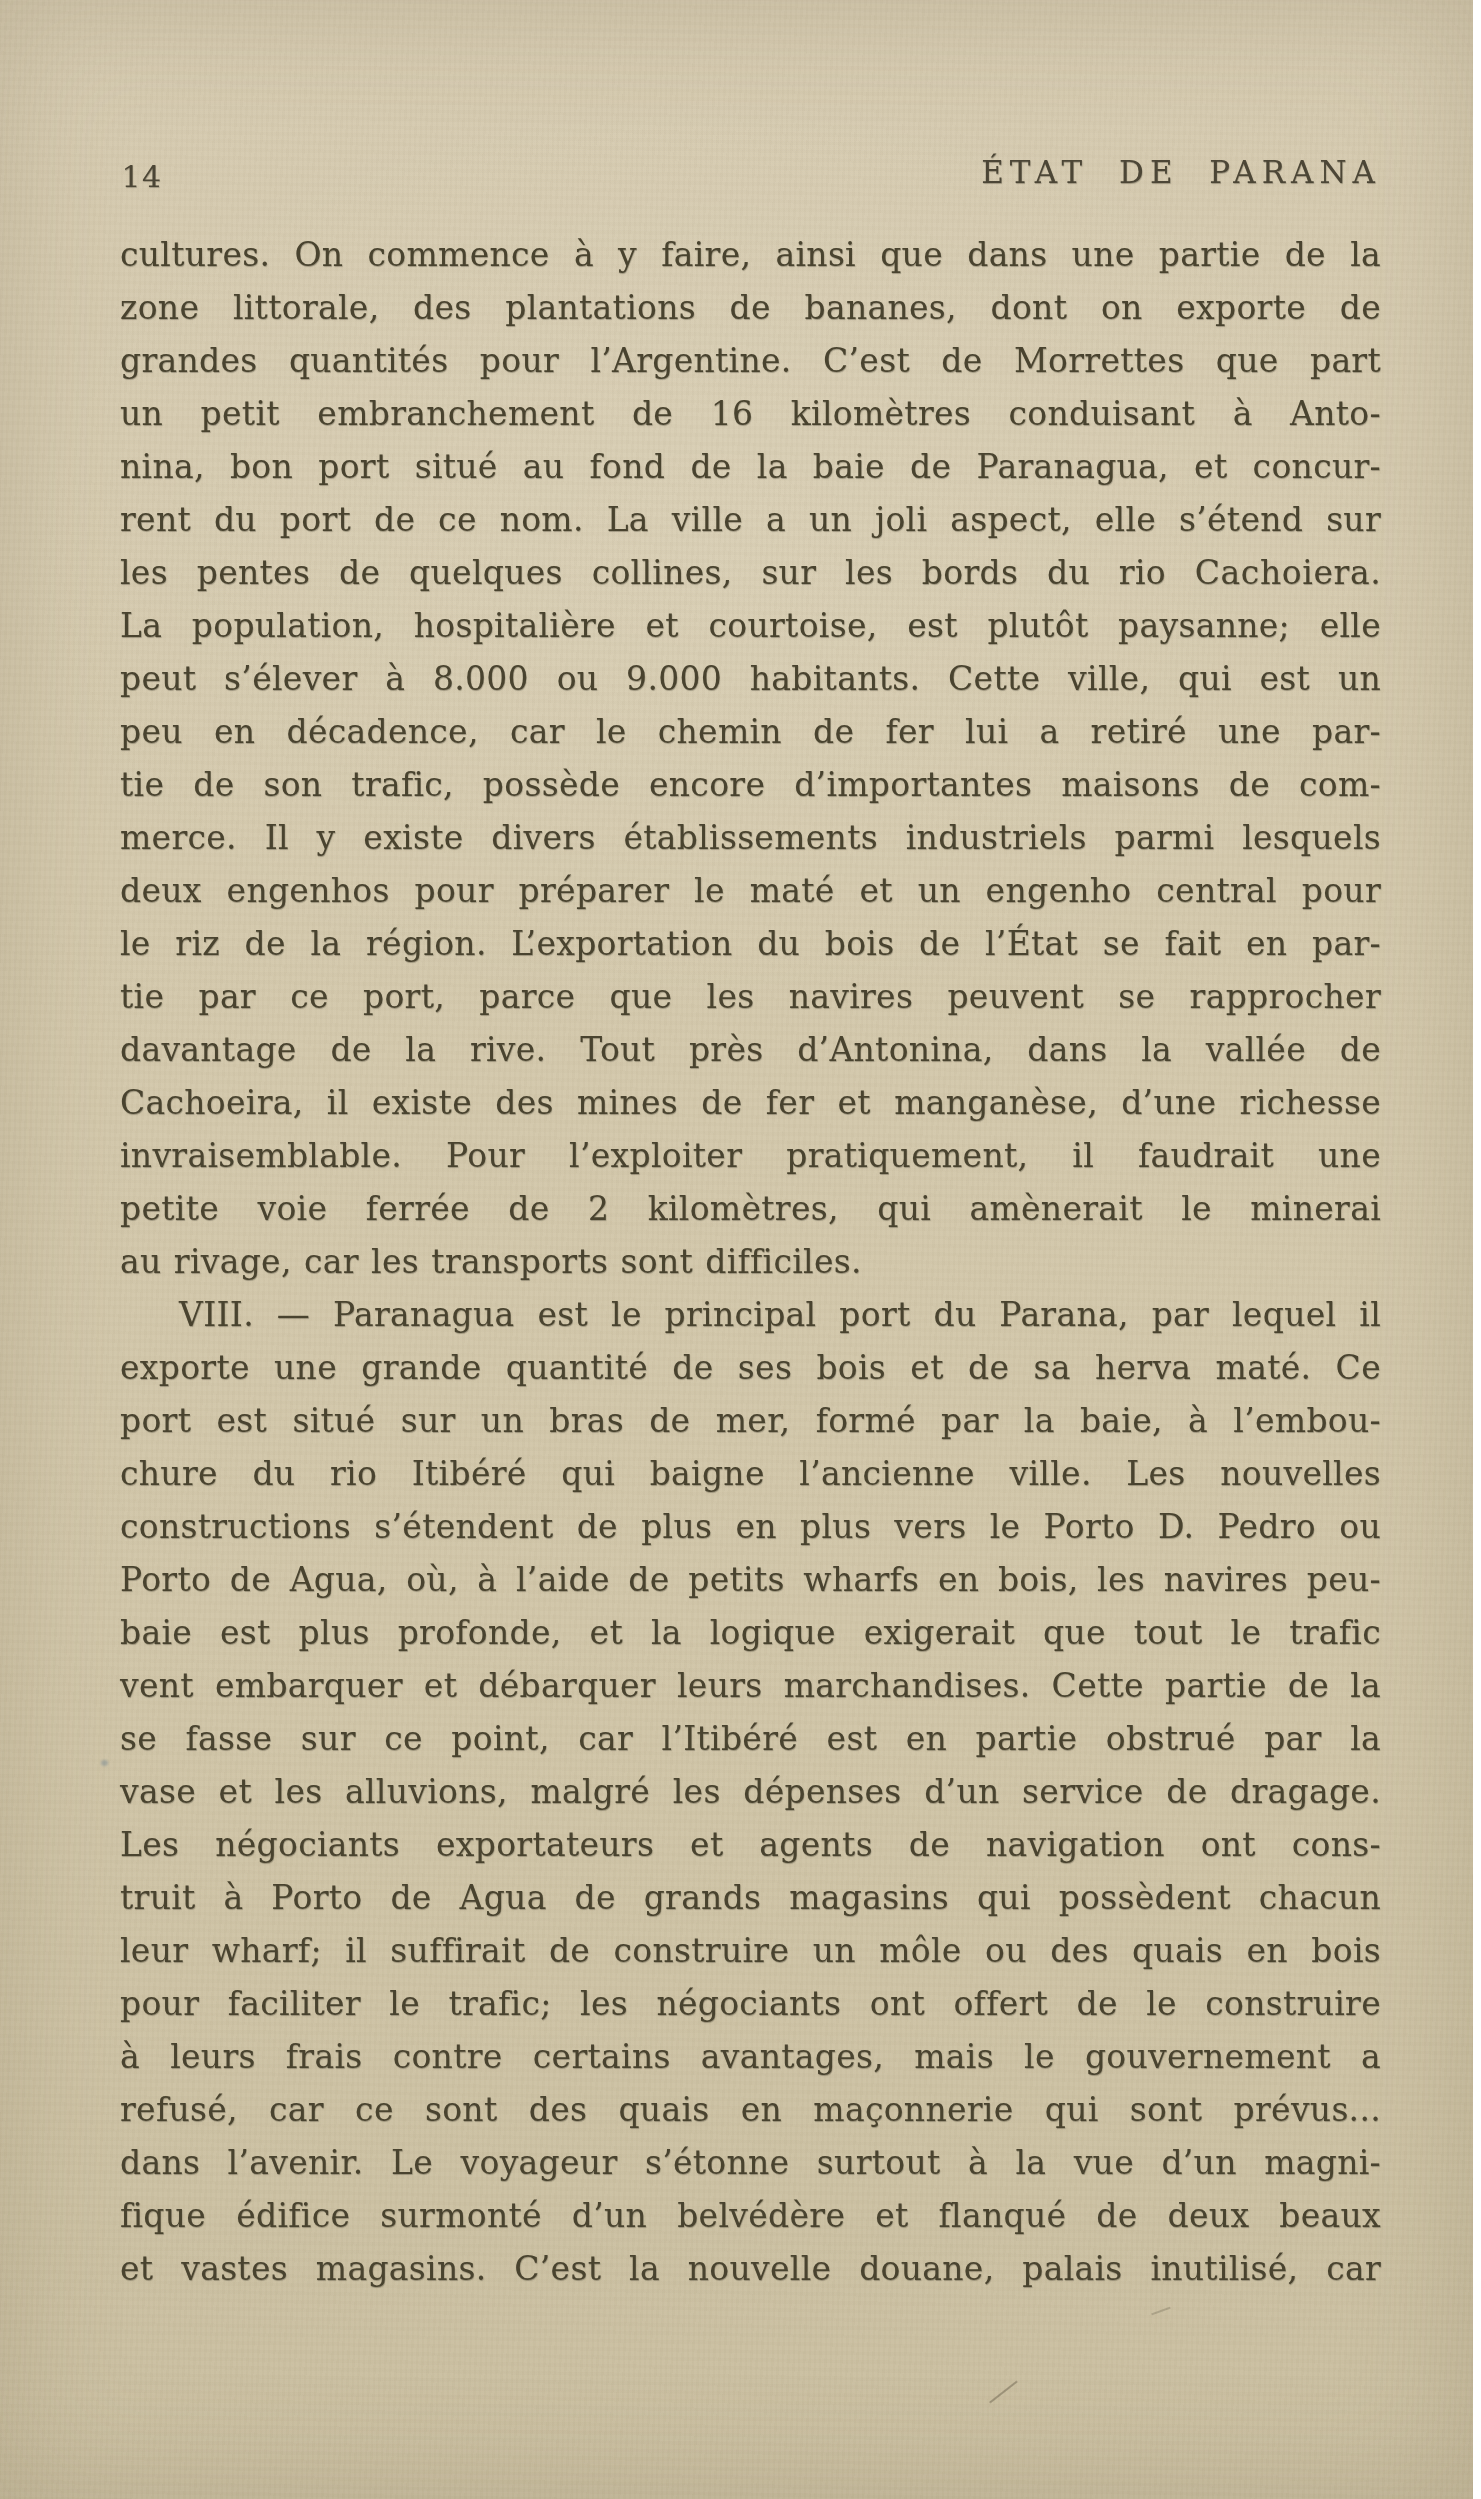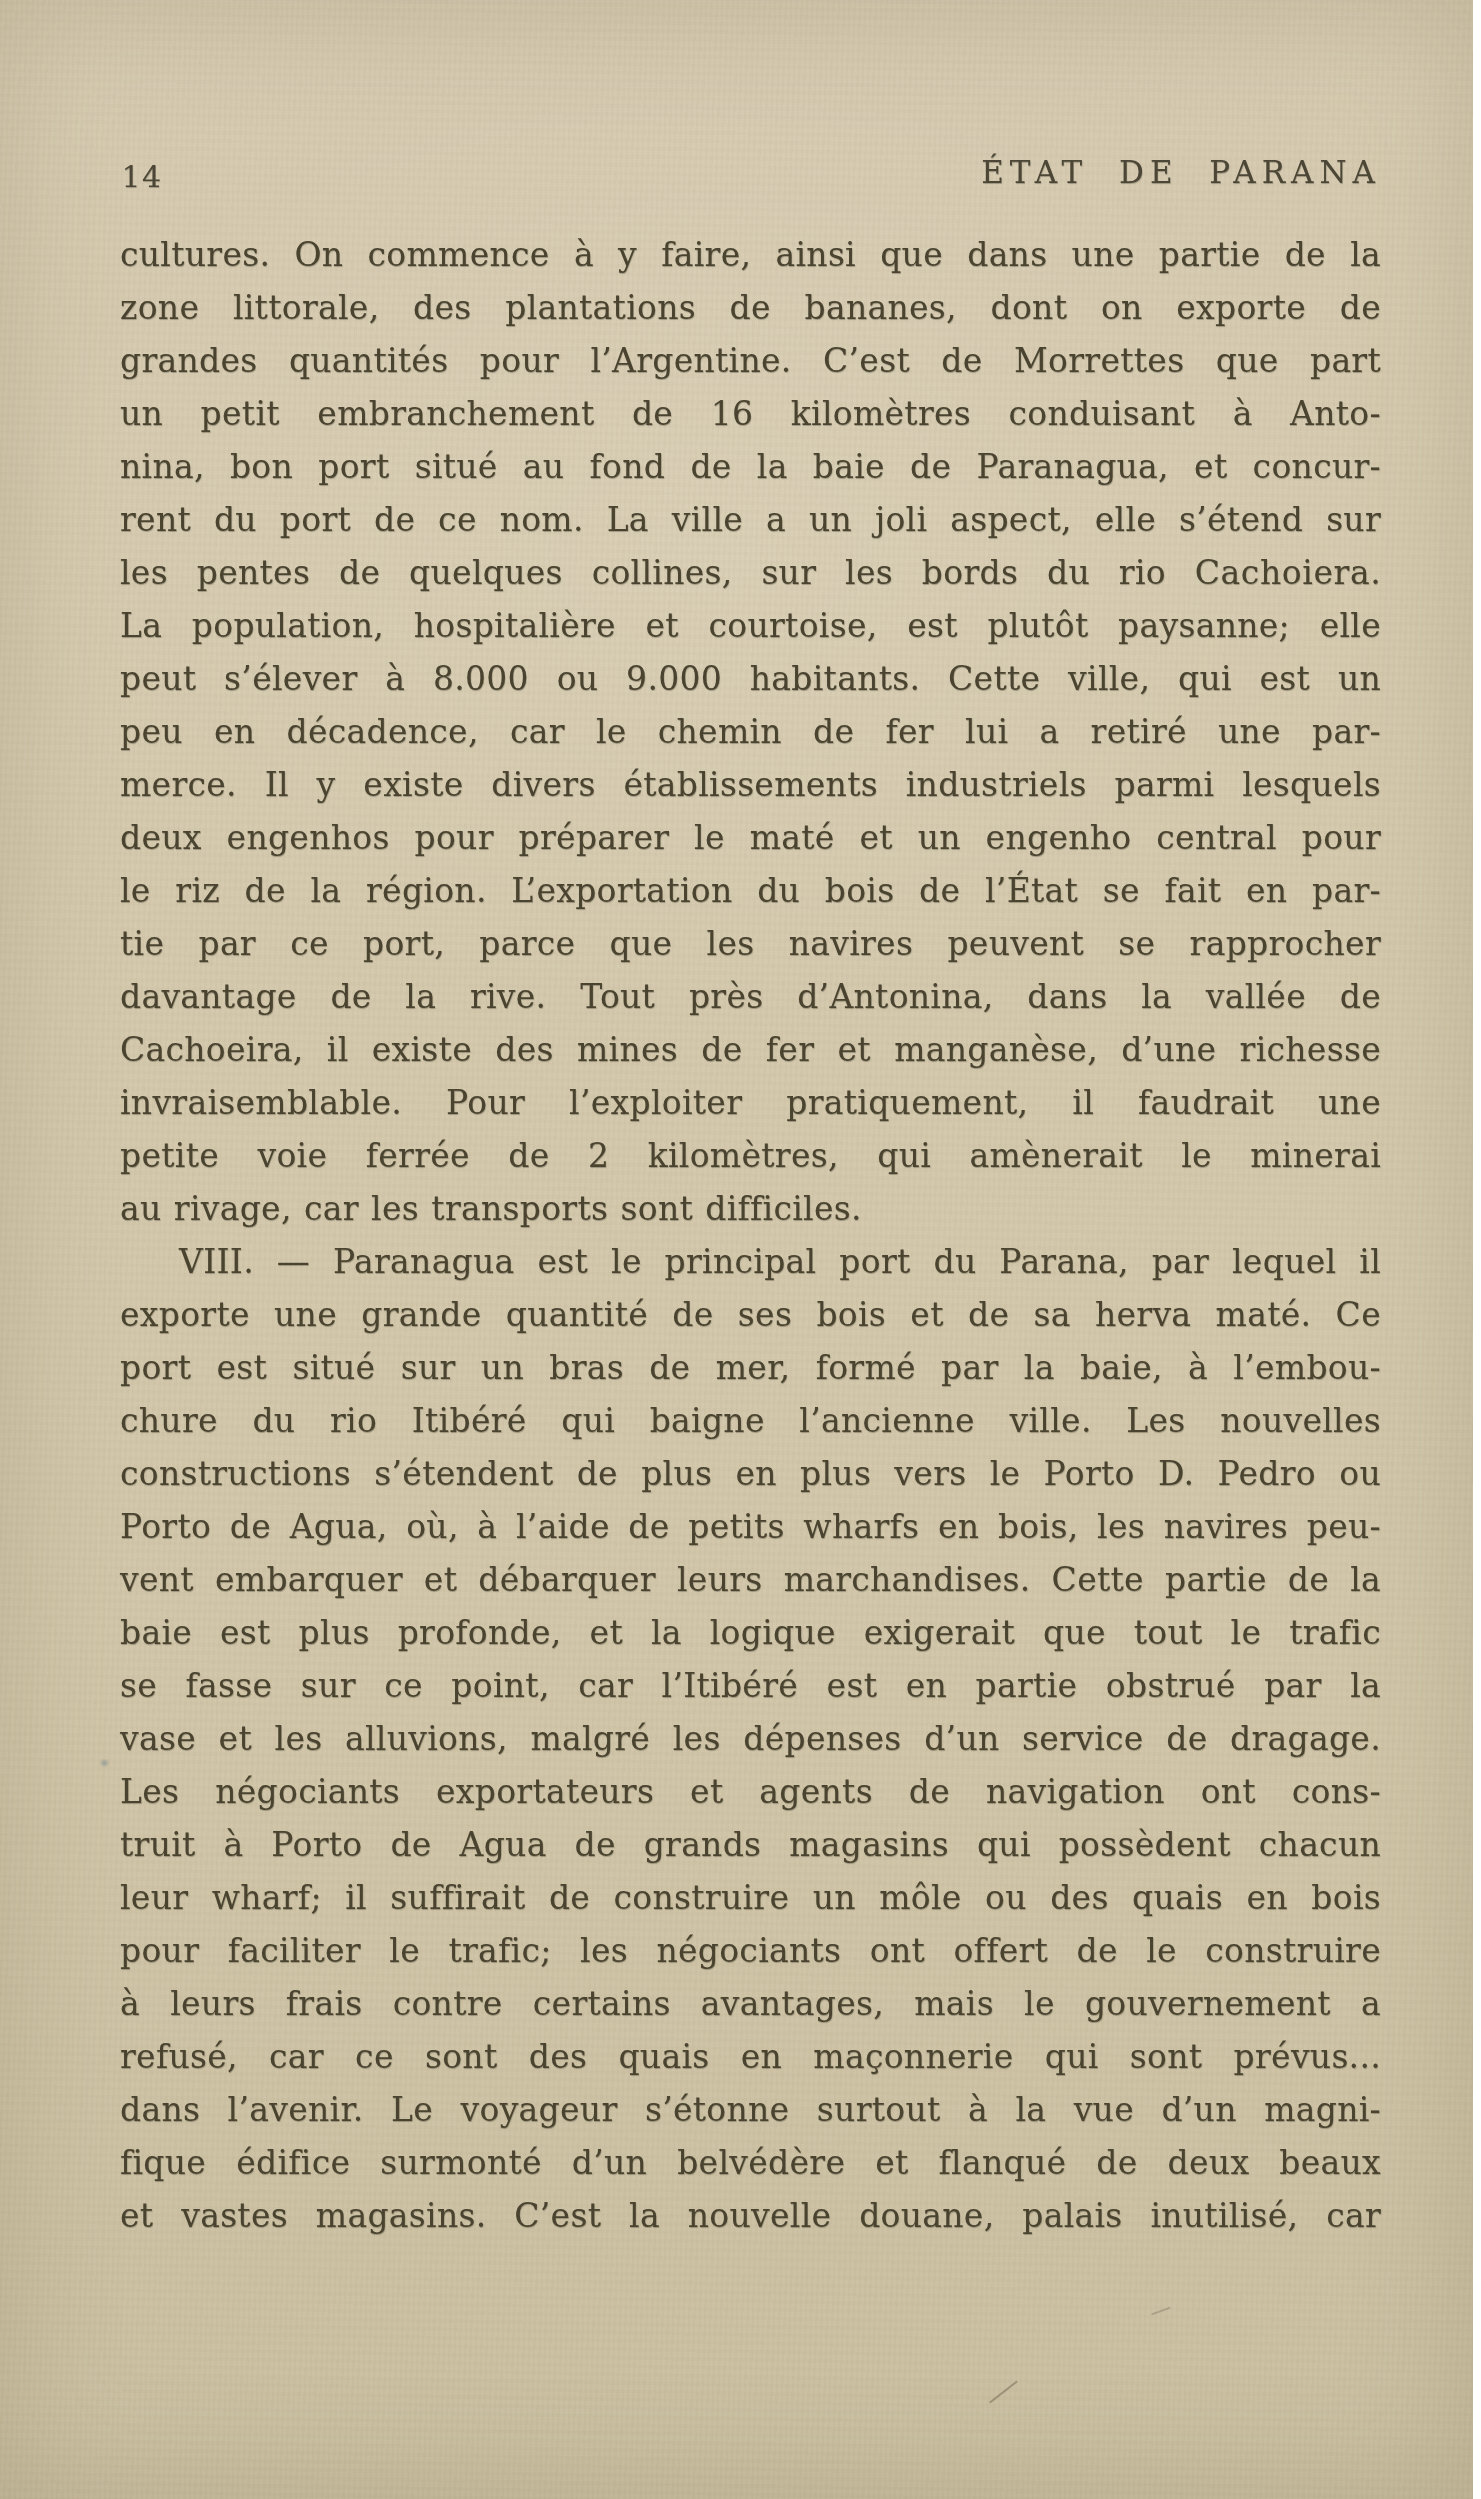--- a/index.html
+++ b/index.html
@@ -117,37 +117,38 @@
       <div class="line"><span>cultures. On commence à y faire, ainsi que dans une partie de la</span></div>
       <div class="line"><span>zone littorale, des plantations de bananes, dont on exporte de</span></div>
       <div class="line"><span>grandes quantités pour l’Argentine. C’est de Morrettes que part</span></div>
       <div class="line"><span>un petit embranchement de 16 kilomètres conduisant à Anto-</span></div>
       <div class="line"><span>nina, bon port situé au fond de la baie de Paranagua, et concur-</span></div>
       <div class="line"><span>rent du port de ce nom. La ville a un joli aspect, elle s’étend sur</span></div>
       <div class="line"><span>les pentes de quelques collines, sur les bords du rio </span><span class="italic">Cachoiera</span><span>.</span></div>
       <div class="line"><span>La population, hospitalière et courtoise, est plutôt paysanne; elle</span></div>
       <div class="line"><span>peut s’élever à 8.000 ou 9.000 habitants. Cette ville, qui est un</span></div>
       <div class="line"><span>peu en décadence, car le chemin de fer lui a retiré une par-</span></div>
+      <div class="line"><span>tie de son trafic, possède encore d’importantes maisons de com-</span></div>
       <div class="line"><span>merce. Il y existe divers établissements industriels parmi lesquels</span></div>
       <div class="line"><span>deux engenhos pour préparer le maté et un engenho central pour</span></div>
       <div class="line"><span>le riz de la région. L’exportation du bois de l’État se fait en par-</span></div>
       <div class="line"><span>tie par ce port, parce que les navires peuvent se rapprocher</span></div>
       <div class="line"><span>davantage de la rive. Tout près d’Antonina, dans la vallée de</span></div>
       <div class="line"><span>Cachoeira, il existe des mines de fer et manganèse, d’une richesse</span></div>
       <div class="line"><span>invraisemblable. Pour l’exploiter pratiquement, il faudrait une</span></div>
       <div class="line"><span>petite voie ferrée de 2 kilomètres, qui amènerait le minerai</span></div>
       <div class="line para-end"><span>au rivage, car les transports sont difficiles.</span></div>
       <div class="line indent"><span>VIII. — Paranagua est le principal port du Parana, par lequel il</span></div>
       <div class="line"><span>exporte une grande quantité de ses bois et de sa herva maté. Ce</span></div>
       <div class="line"><span>port est situé sur un bras de mer, formé par la baie, à l’embou-</span></div>
       <div class="line"><span>chure du rio Itibéré qui baigne l’ancienne ville. Les nouvelles</span></div>
       <div class="line"><span>constructions s’étendent de plus en plus vers le Porto D. Pedro ou</span></div>
       <div class="line"><span>Porto de Agua, où, à l’aide de petits wharfs en bois, les navires peu-</span></div>
+      <div class="line"><span>baie est plus profonde, et la logique exigerait que tout le trafic</span></div>
       <div class="line"><span>vent embarquer et débarquer leurs marchandises. Cette partie de la</span></div>
-      <div class="line"><span>baie est plus profonde, et la logique exigerait que tout le trafic</span></div>
       <div class="line"><span>se fasse sur ce point, car l’Itibéré est en partie obstrué par la</span></div>
       <div class="line"><span>vase et les alluvions, malgré les dépenses d’un service de dragage.</span></div>
       <div class="line"><span>Les négociants exportateurs et agents de navigation ont cons-</span></div>
       <div class="line"><span>truit à Porto de Agua de grands magasins qui possèdent chacun</span></div>
       <div class="line"><span>leur wharf; il suffirait de construire un môle ou des quais en bois</span></div>
       <div class="line"><span>pour faciliter le trafic; les négociants ont offert de le construire</span></div>
       <div class="line"><span>à leurs frais contre certains avantages, mais le gouvernement a</span></div>
       <div class="line"><span>refusé, car ce sont des quais en maçonnerie qui sont prévus...</span></div>
       <div class="line"><span>dans l’avenir. Le voyageur s’étonne surtout à la vue d’un magni-</span></div>
       <div class="line"><span>fique édifice surmonté d’un belvédère et flanqué de deux beaux</span></div>

